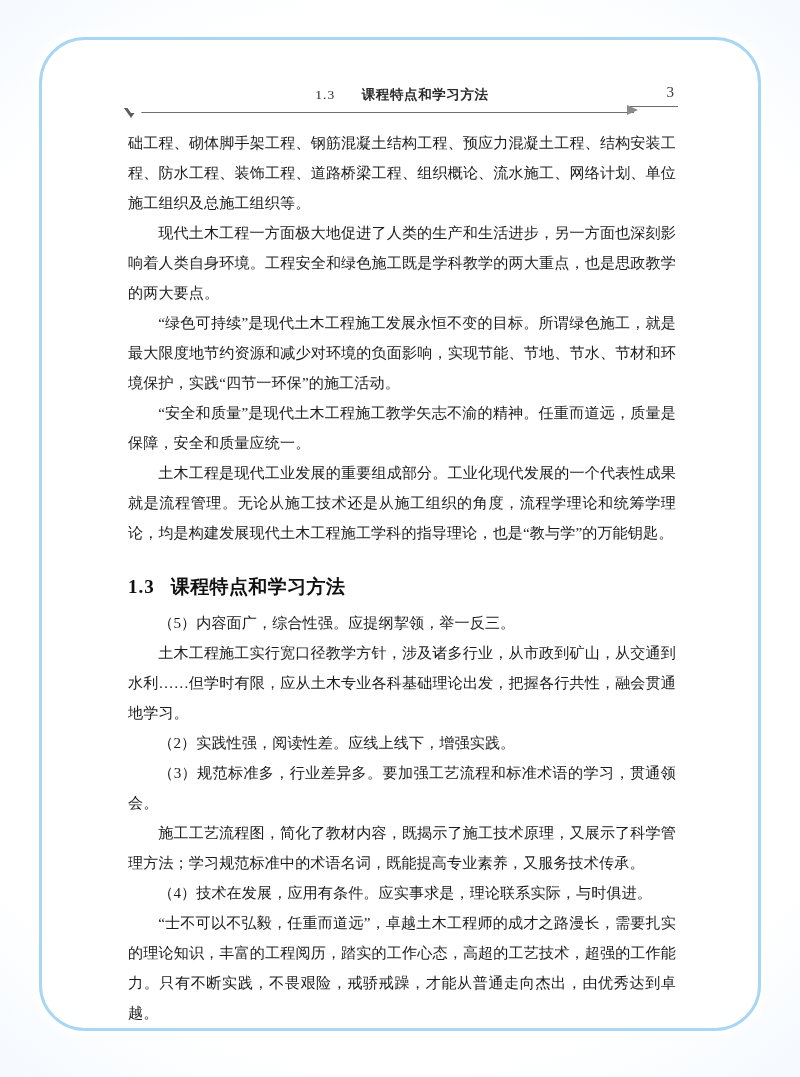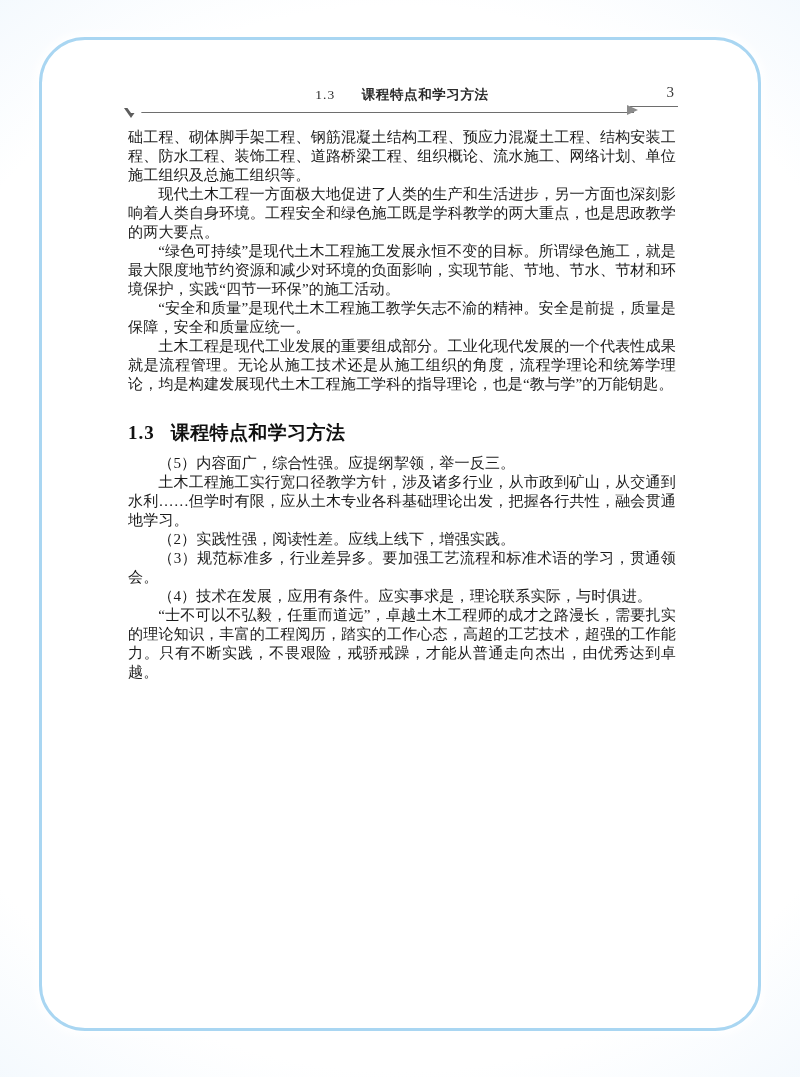--- a/index.html
+++ b/index.html
@@ -130,21 +130,21 @@
   .text-column {
     position: absolute;
     left: 128px;
     top: 128px;
     width: 548px;
   }
 
   p.para {
     margin: 0;
     font-size: 15.1px;
-    line-height: 19px;
+    line-height: 30px;
     color: #1b1b1b;
     text-align: justify;
     text-justify: inter-ideograph;
     letter-spacing: 0.1px;
     font-family: "Liberation Serif", "DejaVu Serif", serif;
   }
   p.indent { text-indent: 2em; }
 
   h2.section-head {
     margin: 26px 0 8px 0;
@@ -181,28 +181,29 @@
     <div class="rh-rule-right"></div>
     <div class="rh-orn-left"></div>
     <div class="rh-orn-right"></div>
   </div>
 
   <div class="text-column">
 
     <p class="para">础工程、砌体脚手架工程、钢筋混凝土结构工程、预应力混凝土工程、结构安装工程、防水工程、装饰工程、道路桥梁工程、组织概论、流水施工、网络计划、单位施工组织及总施工组织等。</p>
     <p class="para indent">现代土木工程一方面极大地促进了人类的生产和生活进步，另一方面也深刻影响着人类自身环境。工程安全和绿色施工既是学科教学的两大重点，也是思政教学的两大要点。</p>
     <p class="para indent">“绿色可持续”是现代土木工程施工发展永恒不变的目标。所谓绿色施工，就是最大限度地节约资源和减少对环境的负面影响，实现节能、节地、节水、节材和环境保护，实践“四节一环保”的施工活动。</p>
-    <p class="para indent">“安全和质量”是现代土木工程施工教学矢志不渝的精神。安全是前提，质量是保障，安全和质量应统一。</p>
+    <p class="para indent">“安全和质量”是现代土木工程施工教学矢志不渝的精神。任重而道远，质量是保障，安全和质量应统一。</p>
     <p class="para indent">土木工程是现代工业发展的重要组成部分。工业化现代发展的一个代表性成果就是流程管理。无论从施工技术还是从施工组织的角度，流程学理论和统筹学理论，均是构建发展现代土木工程施工学科的指导理论，也是“教与学”的万能钥匙。</p>
 
     <h2 class="section-head">
       <span class="sec-num">1.3</span><span>课程特点和学习方法</span>
     </h2>
 
     <p class="para indent">（5）内容面广，综合性强。应提纲挈领，举一反三。</p>
     <p class="para indent">土木工程施工实行宽口径教学方针，涉及诸多行业，从市政到矿山，从交通到水利……但学时有限，应从土木专业各科基础理论出发，把握各行共性，融会贯通地学习。</p>
     <p class="para indent">（2）实践性强，阅读性差。应线上线下，增强实践。</p>
     <p class="para indent">（3）规范标准多，行业差异多。要加强工艺流程和标准术语的学习，贯通领会。</p>
+    <p class="para indent">施工工艺流程图，简化了教材内容，既揭示了施工技术原理，又展示了科学管理方法；学习规范标准中的术语名词，既能提高专业素养，又服务技术传承。</p>
     <p class="para indent">（4）技术在发展，应用有条件。应实事求是，理论联系实际，与时俱进。</p>
     <p class="para indent">“士不可以不弘毅，任重而道远”，卓越土木工程师的成才之路漫长，需要扎实的理论知识，丰富的工程阅历，踏实的工作心态，高超的工艺技术，超强的工作能力。只有不断实践，不畏艰险，戒骄戒躁，才能从普通走向杰出，由优秀达到卓越。</p>
 
   </div>
 </div>
 
 </body></html>

